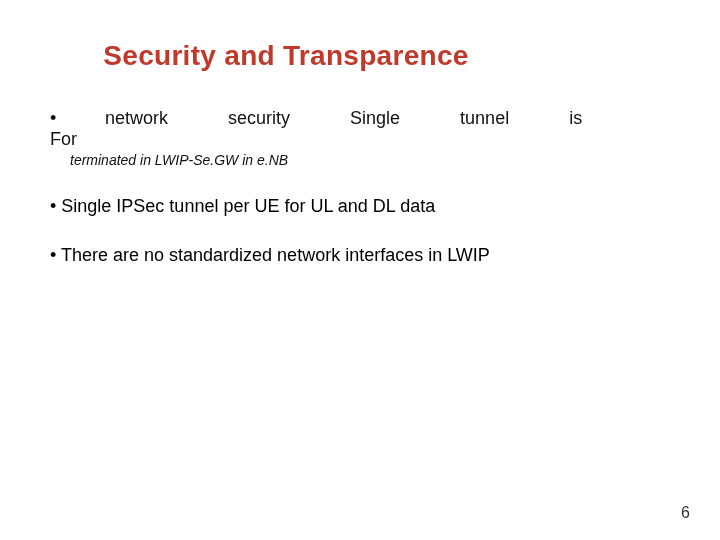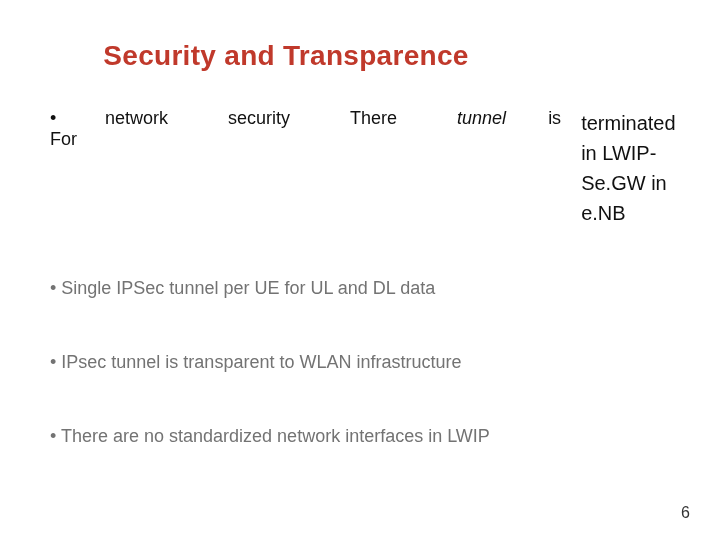--- a/index.html
+++ b/index.html
@@ -35,36 +35,36 @@
     }
 
     .bullet-list {
       display: flex;
       flex-direction: column;
       gap: 0px;
     }
 
     .bullet-item {
       display: flex;
-      flex-direction: row;
+      flex-direction: column;
       margin-bottom: 22px;
     }
 
     .bullet-text {
       font-size: 18px;
-      color: #737373;
+      color: #000000;
       line-height: 1.5;
-      margin-top: 25px;
     }
 
     .bullet-continuation {
-      font-size: 20px;
+      font-size: 14px;
       color: #111111;
       padding-left: 20px;
       line-height: 1.5;
+      font-style: italic;
     }
 
     
     .spaced-row {
       display: flex;
       flex-direction: row;
       align-items: baseline;
     }
 
     .spaced-cell {
@@ -87,34 +87,31 @@
 
   <div class="slide-title">Security and Transparence</div>
 
   <div class="bullet-list">
 
     <div class="bullet-item">
       <div class="spaced-row">
         <span class="spaced-cell" style="margin-right: 28px;">• For</span>
         <span class="spaced-cell" style="margin-right: 60px;">network</span>
         <span class="spaced-cell" style="margin-right: 60px;">security</span>
-        <span class="spaced-cell" style="margin-right: 60px;">There</span>
-        <span class="spaced-cell" style="margin-right: 42px; font-style: italic;">tunnel</span>
+        <span class="spaced-cell" style="margin-right: 60px;">Single</span>
+        <span class="spaced-cell" style="margin-right: 60px;">tunnel</span>
         <span class="spaced-cell">is</span>
       </div>
       <div class="bullet-continuation">terminated in LWIP-Se.GW in e.NB</div>
     </div>
 
     <div class="bullet-item">
       <div class="bullet-text">• Single IPSec tunnel per UE for UL and DL data</div>
     </div>
 
-    <div class="bullet-item">
-      <div class="bullet-text">• IPsec tunnel is transparent to WLAN infrastructure</div>
-    </div>
 
     <div class="bullet-item">
       <div class="bullet-text">• There are no standardized network interfaces in LWIP</div>
     </div>
 
   </div>
 
 </div>
 
 <div class="page-number">6</div>

